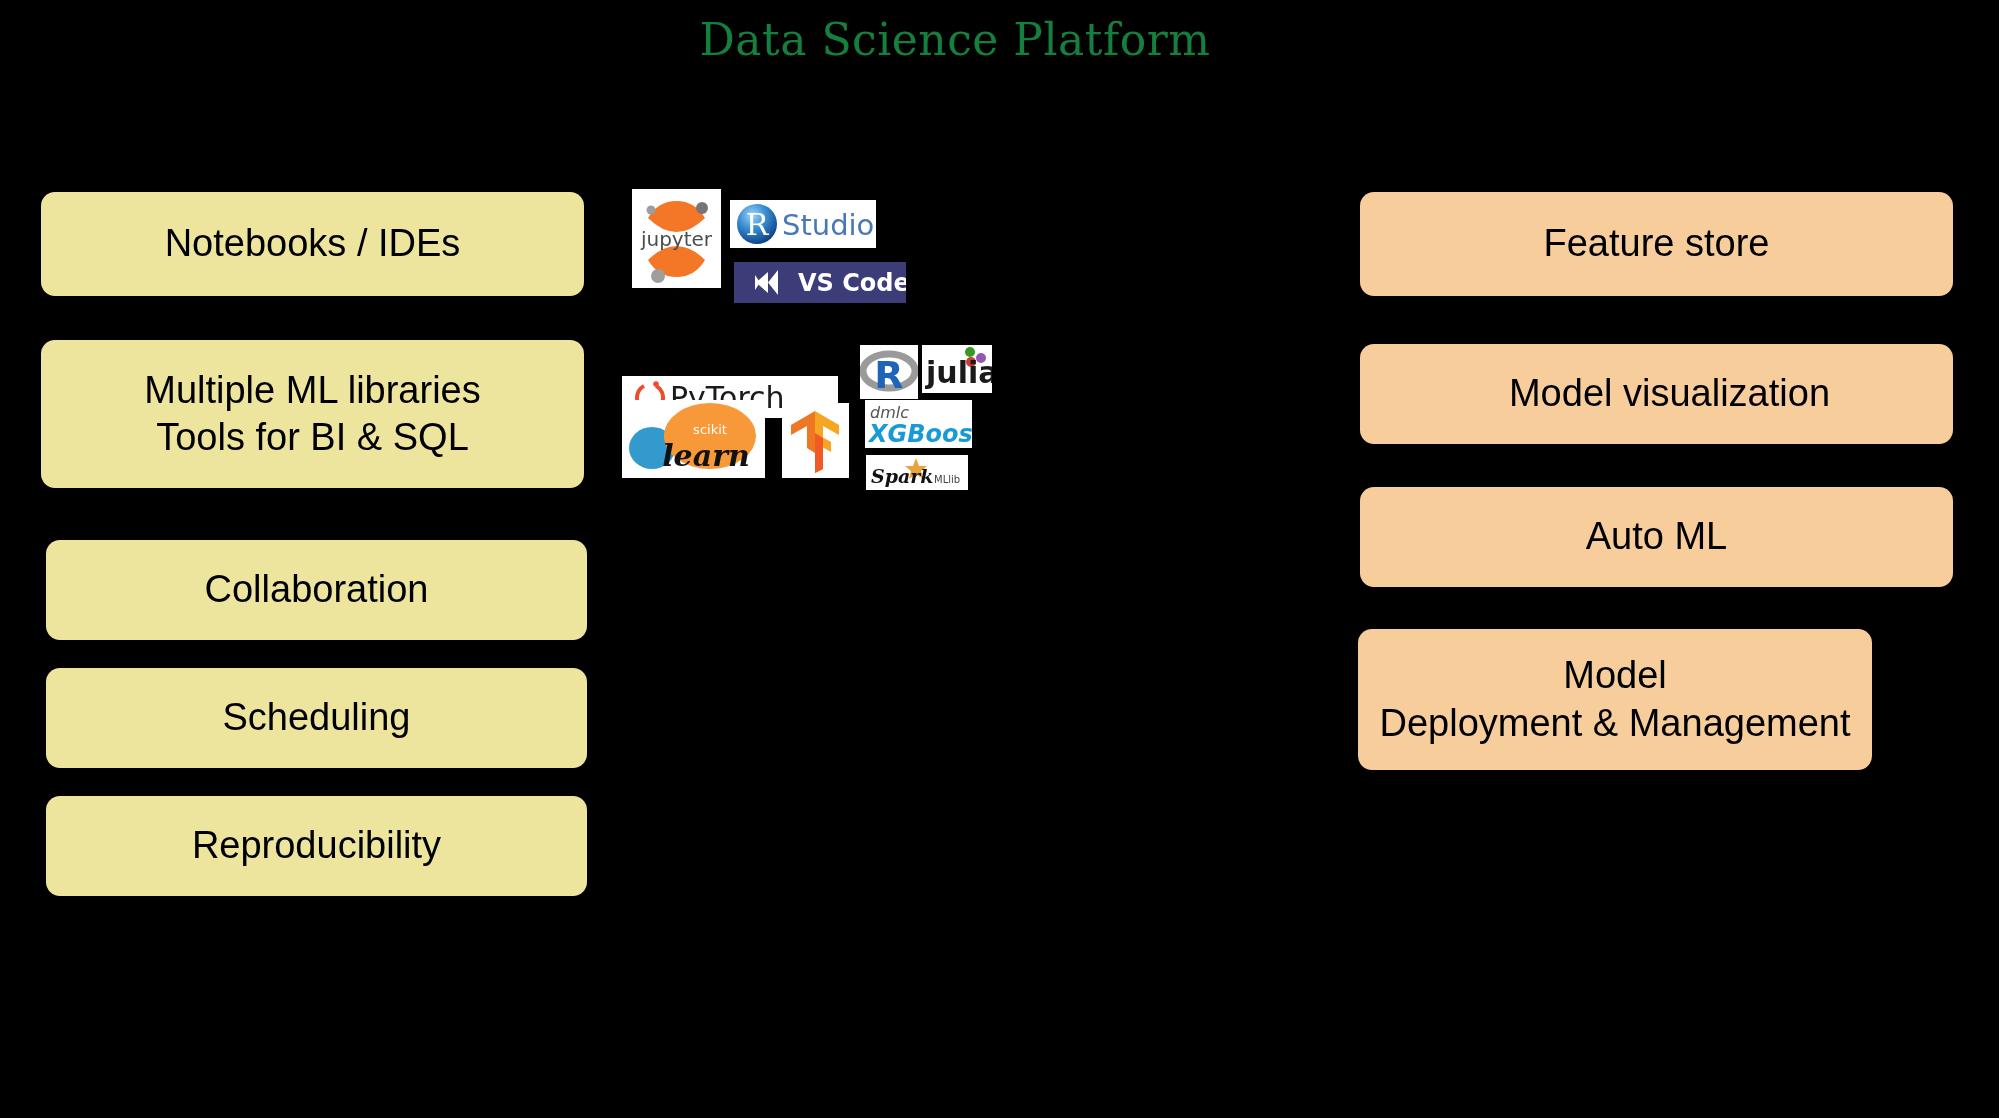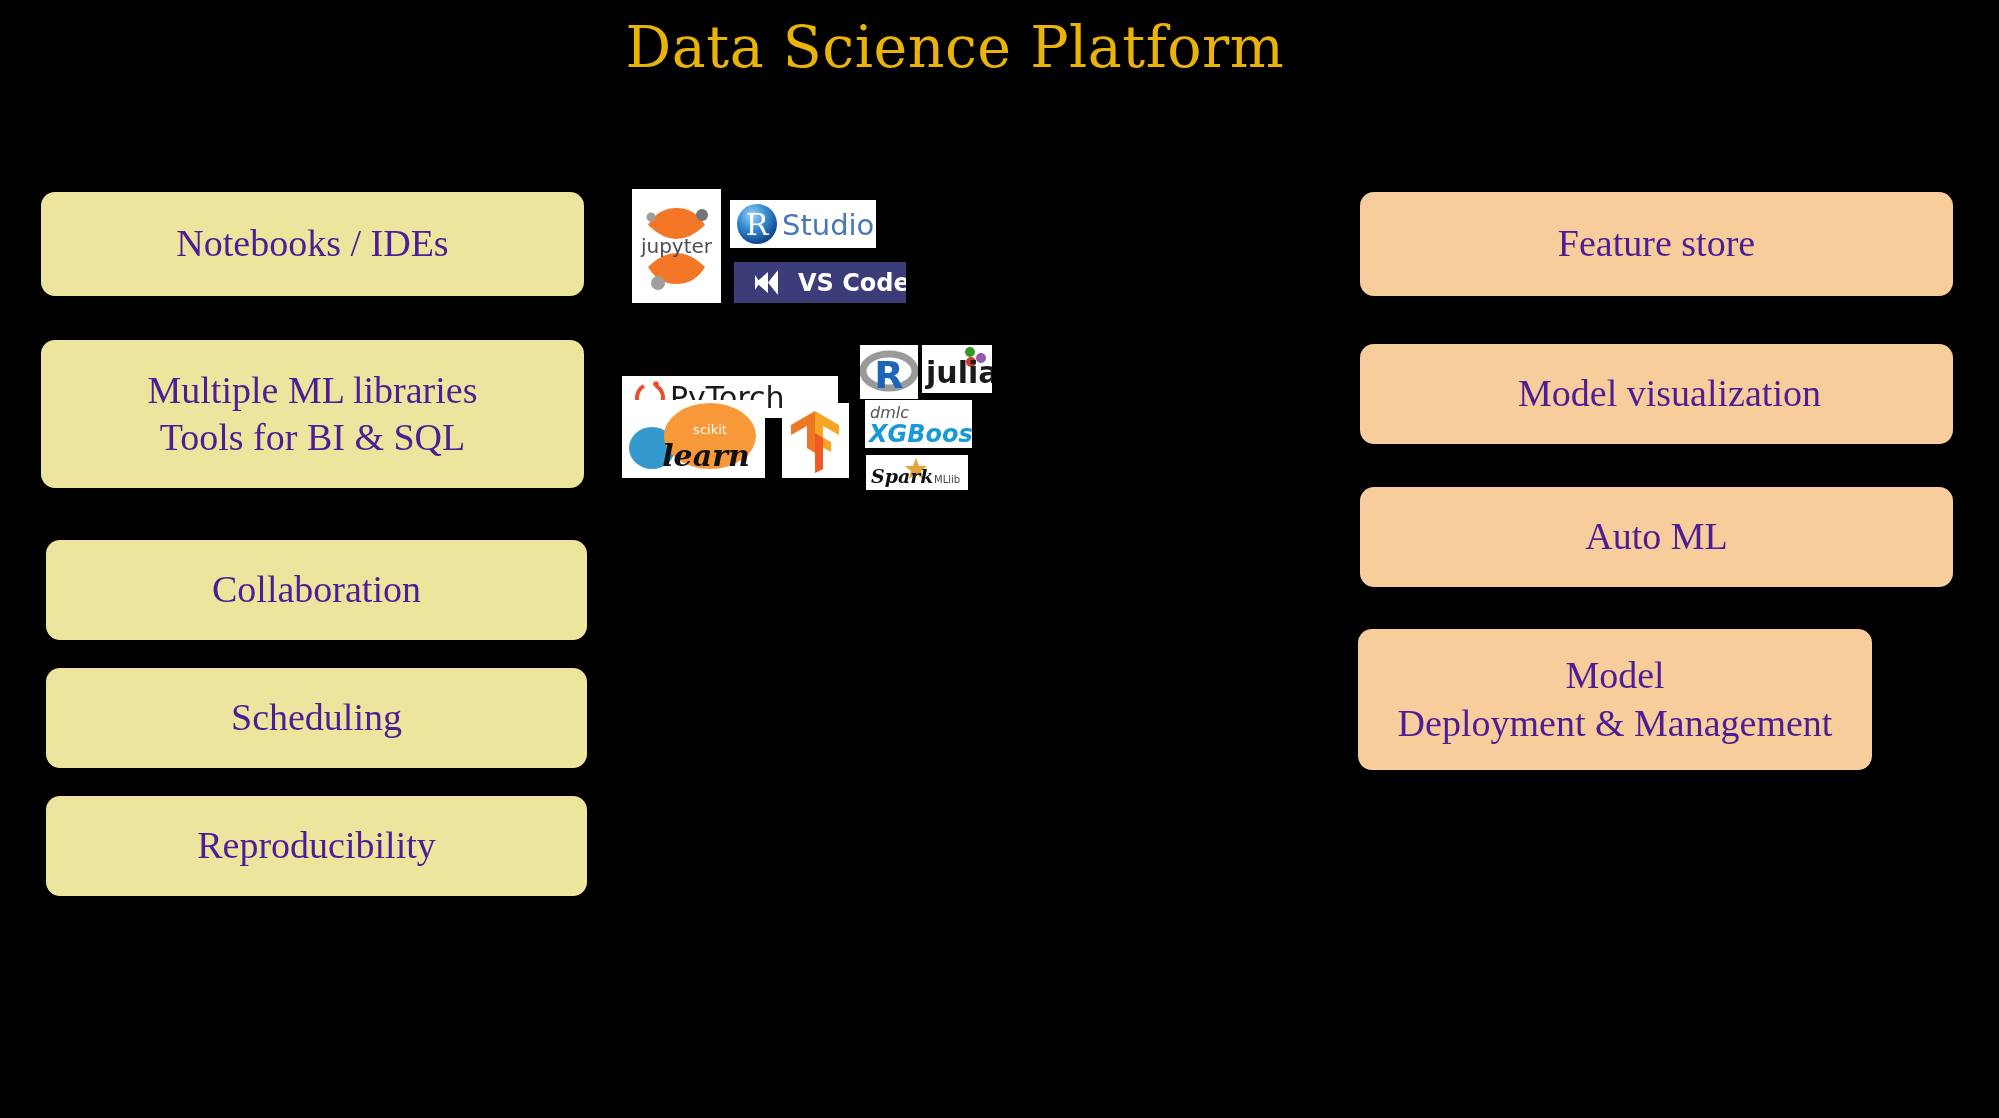--- a/index.html
+++ b/index.html
@@ -21,38 +21,38 @@
     background: #000000;
   }
 
   
   .slide-title {
     position: absolute;
     left: 0;
     top: 14px;
     width: 1910px;
     text-align: center;
-    color: #eab308;
+    color: #15803d;
     font-family: "DejaVu Serif", "Liberation Serif", serif;
-    font-size: 57px;
+    font-size: 44px;
     letter-spacing: 0.5px;
     white-space: nowrap;
   }
 
   
   .box {
     position: absolute;
     box-sizing: border-box;
     border-radius: 14px;
     display: flex;
     align-items: center;
     justify-content: center;
     text-align: center;
-    color: #4c1d95;
-    font-family: Liberation Serif, serif;
+    color: #000000;
+    font-family: Liberation Sans, sans-serif;
     line-height: 1.25;
     padding: 4px 10px;
   }
   .box.yellow { background: #ede59d; }
   .box.peach  { background: #f6cd9b; }
   .box-label { display: block; white-space: pre-line; }
 
   
   .logo-tile {
     position: absolute;
@@ -103,21 +103,21 @@
 
   <div class="box peach" style="left:1360px; top:487px; width:593px; height:100px; font-size:38px;">
     <span class="box-label">Auto ML</span>
   </div>
 
   <div class="box peach" style="left:1358px; top:629px; width:514px; height:141px; font-size:38px;">
     <span class="box-label">Model
 Deployment &amp; Management</span>
   </div>
 
-  <div class="logo-tile" style="left:632px; top:189px; width:89px; height:114px;">
+  <div class="logo-tile" style="left:632px; top:189px; width:89px; height:99px;">
     <svg viewBox="0 0 89 102" width="89" height="102">
       <rect width="89" height="102" fill="#ffffff"></rect>
       <path d="M16 30 Q44.5 58 73 30 Q63 13 44.5 13 Q26 13 16 30 Z" fill="#f37726"></path>
       <path d="M16 72 Q44.5 44 73 72 Q63 89 44.5 89 Q26 89 16 72 Z" fill="#f37726"></path>
       <circle cx="19" cy="22" r="4.5" fill="#9e9e9e"></circle>
       <circle cx="70" cy="20" r="6" fill="#757575"></circle>
       <circle cx="26" cy="88" r="7" fill="#9e9e9e"></circle>
       <text x="44.5" y="58" text-anchor="middle" fill="#4d4d4d" font-family="'DejaVu Sans','Liberation Sans',sans-serif" font-size="20">jupyter</text>
     </svg>
   </div>

